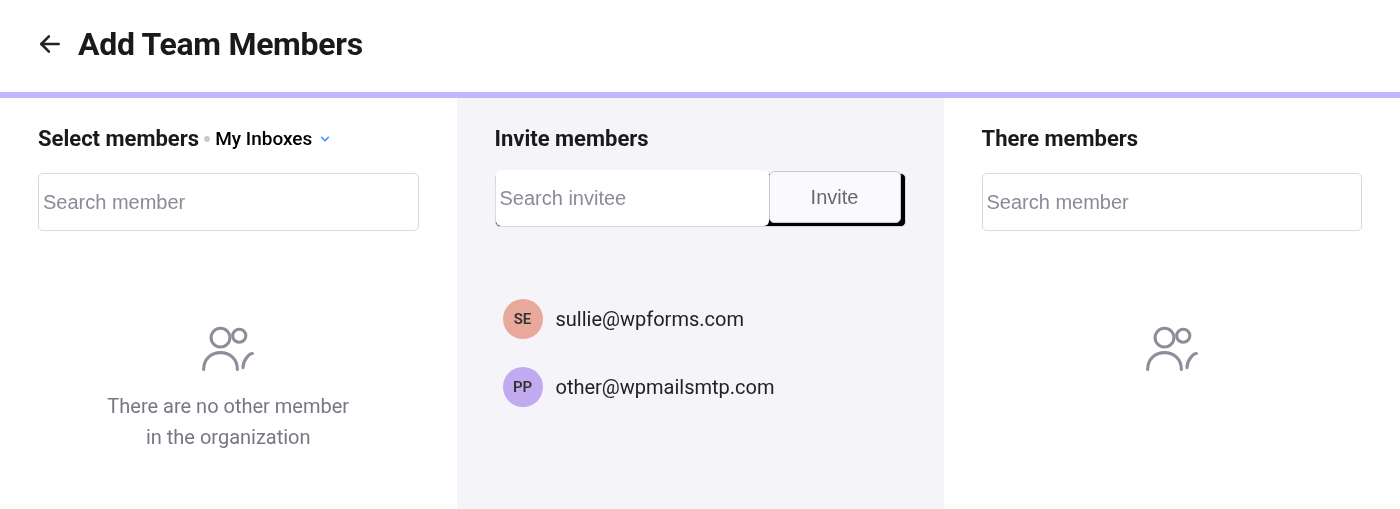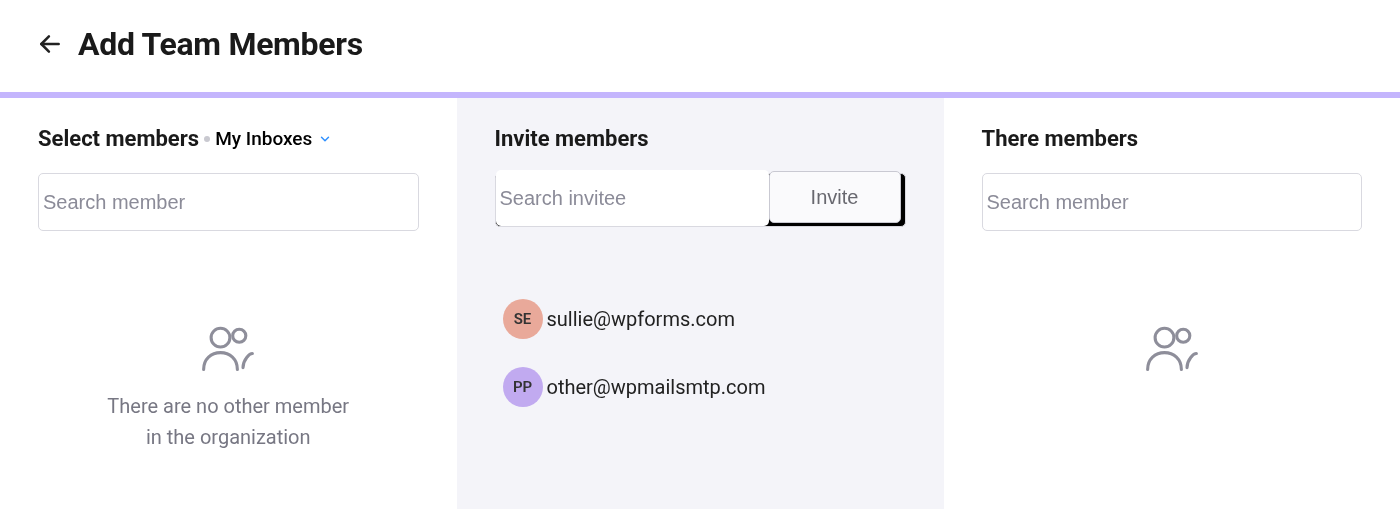--- a/index.html
+++ b/index.html
@@ -66,21 +66,21 @@
   .empty-state { text-align: center; margin-top: 90px; }
   .empty-icon { color: #8e8e9a; margin: 0 auto 18px auto; display: flex; justify-content: center; }
   .empty-text {
     color: #777783;
     font-size: 20px;
     line-height: 1.55;
     white-space: pre-line;
     padding: 0 30px;
   }
   .invitee-list { margin-top: 58px; }
-  .invitee-row { display: flex; align-items: center; gap: 4px; padding: 14px 8px; cursor: pointer; }
+  .invitee-row { display: flex; align-items: center; gap: 13px; padding: 14px 8px; cursor: pointer; }
   .avatar { width: 40px; height: 40px; border-radius: 50%; display: flex; align-items: center; justify-content: center; font-size: 15px; font-weight: 600; color: #333; }
   .invitee-email { font-size: 20px; color: #222; }
 </style>
 </head>
 <body>
 
 <div class="header">
   <span class="back-btn">
     <svg width="26" height="26" viewBox="0 0 24 24" fill="none" stroke="currentColor" stroke-width="2.3" stroke-linecap="round" stroke-linejoin="round">
       <line x1="20" y1="12" x2="4" y2="12"></line>

